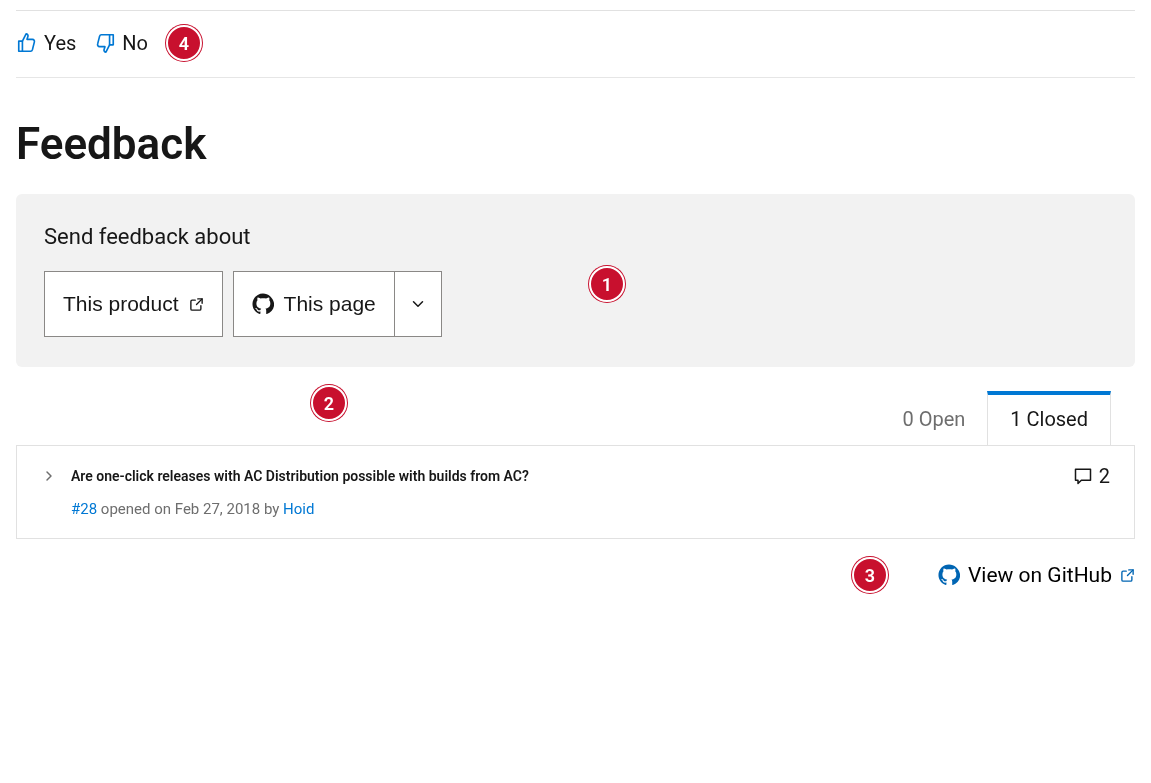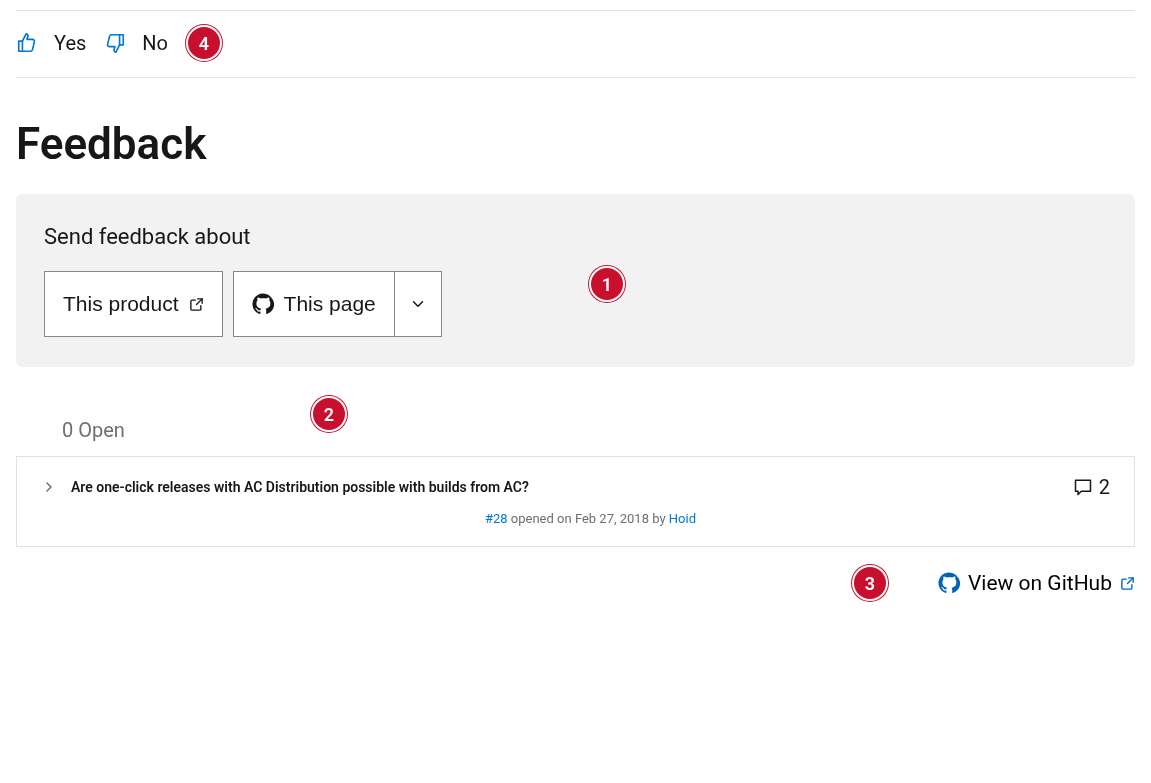--- a/index.html
+++ b/index.html
@@ -8,21 +8,21 @@
     margin: 0;
     padding: 0 16px;
     color: #171717;
     background: #fff;
     font-size: 16px;
   }
   .top-border { border-top: 1px solid #e1e1e1; margin-top: 10px; }
   .helpful-section { padding: 14px 0 6px 0; }
   .helpful-title { font-size: 22px; font-weight: 600; margin: 0 0 12px 0; }
   .helpful-row { display: flex; align-items: center; gap: 18px; padding-bottom: 10px; position: relative; }
-  .helpful-btn { display: inline-flex; align-items: center; gap: 16px; cursor: pointer; font-size: 20px; color: #171717; }
+  .helpful-btn { display: inline-flex; align-items: center; gap: 6px; cursor: pointer; font-size: 20px; color: #171717; }
   .thumb-icon { color: #0078d4; display: inline-flex; }
   .section-divider { border-bottom: 1px solid #e6e6e6; }
   .feedback-heading { font-size: 44px; font-weight: 600; margin: 40px 0 24px 0; }
   .feedback-card {
     background: #f2f2f2;
     border-radius: 6px;
     padding: 30px 28px;
   }
   .send-label { font-size: 22px; margin: 0 0 22px 0; }
   .button-row { display: flex; gap: 10px; align-items: stretch; position: relative; }
@@ -33,21 +33,21 @@
     font-size: 21px;
     display: inline-flex;
     align-items: center;
     gap: 10px;
     cursor: pointer;
     color: #171717;
   }
   .btn-group { display: inline-flex; }
   .btn-group .outline-btn:first-child { border-right: none; }
   .caret-btn { padding: 12px 14px; }
-  .tabs-row { display: flex; align-items: flex-end; margin-top: 35px; padding: 0 24px; position: relative; }
+  .tabs-row { display: flex; align-items: flex-end; margin-top: 24px; padding: 0 24px; position: relative; justify-content: flex-end; }
   .tab {
     padding: 12px 22px 14px 22px;
     font-size: 20px;
     cursor: pointer;
     border-top: 4px solid transparent;
     color: #6e6e6e;
   }
   .tab.active {
     border-top: 4px solid #0078d4;
     border-left: 1px solid #e1e1e1;
@@ -55,21 +55,21 @@
     color: #171717;
   }
   .issue-card {
     border: 1px solid #e1e1e1;
     padding: 18px 24px 20px 24px;
   }
   .issue-header { display: flex; align-items: center; gap: 14px; }
   .issue-chevron { color: #6e6e6e; display:inline-flex; }
   .issue-title { font-size: 14px; font-weight: 600; flex: 1; }
   .comment-badge { display: inline-flex; align-items: center; gap: 6px; font-size: 20px; color: #171717; }
-  .issue-meta { margin: 12px 0 0 30px; font-size: 13px; color: #6e6e6e; text-align: center; }
+  .issue-meta { margin: 12px 0 0 30px; font-size: 15px; color: #6e6e6e; }
   .issue-meta .link, .issue-meta .author { color: #0078d4; }
   .footer-row { display: flex; justify-content: flex-end; margin-top: 18px; margin-bottom: 10px; position: relative; align-items: center; gap: 50px; }
   .view-github { display: inline-flex; align-items: center; gap: 8px; color: #000000; font-size: 21px; cursor: pointer; }
   .callout {
     width: 36px; height: 36px; border-radius: 50%;
     background: #c8102e;
     color: #fff;
     display: inline-flex; align-items: center; justify-content: center;
     font-size: 18px; font-weight: 600;
     border: 2px solid #fff;
@@ -141,20 +141,21 @@
           </svg>
         </span>
       </button>
     </div>
     <span class="callout callout-abs" style="left:545px; top:-5px;">1</span>
   </div>
 </div>
 
 <div class="tabs-row">
   <div class="tab">0 Open</div>
+  <div class="tab active">1 Closed</div>
   <span class="callout callout-abs" style="left:295px; top:-6px;">2</span>
 </div>
 
 <div class="issue-card">
   <div class="issue-header">
     <span class="issue-chevron">
       <svg width="16" height="16" viewBox="0 0 24 24" fill="none" stroke="#6e6e6e" stroke-width="2.2" stroke-linecap="round" stroke-linejoin="round">
         <polyline points="9 6 15 12 9 18"></polyline>
       </svg>
     </span>

